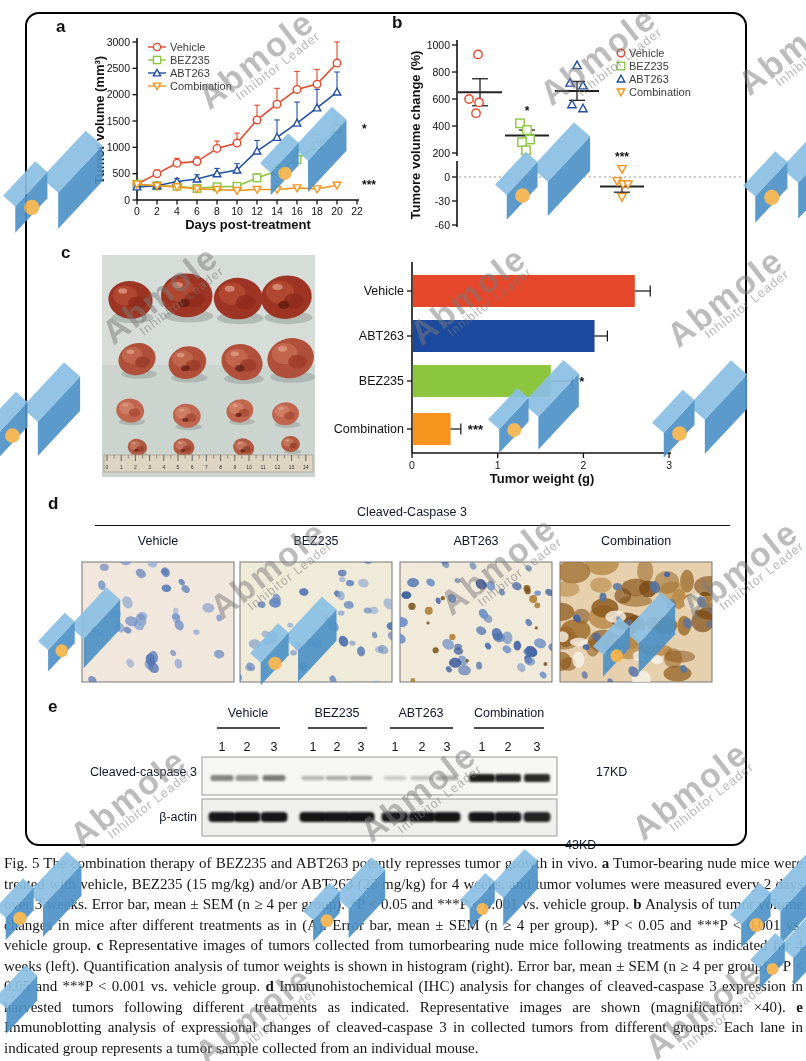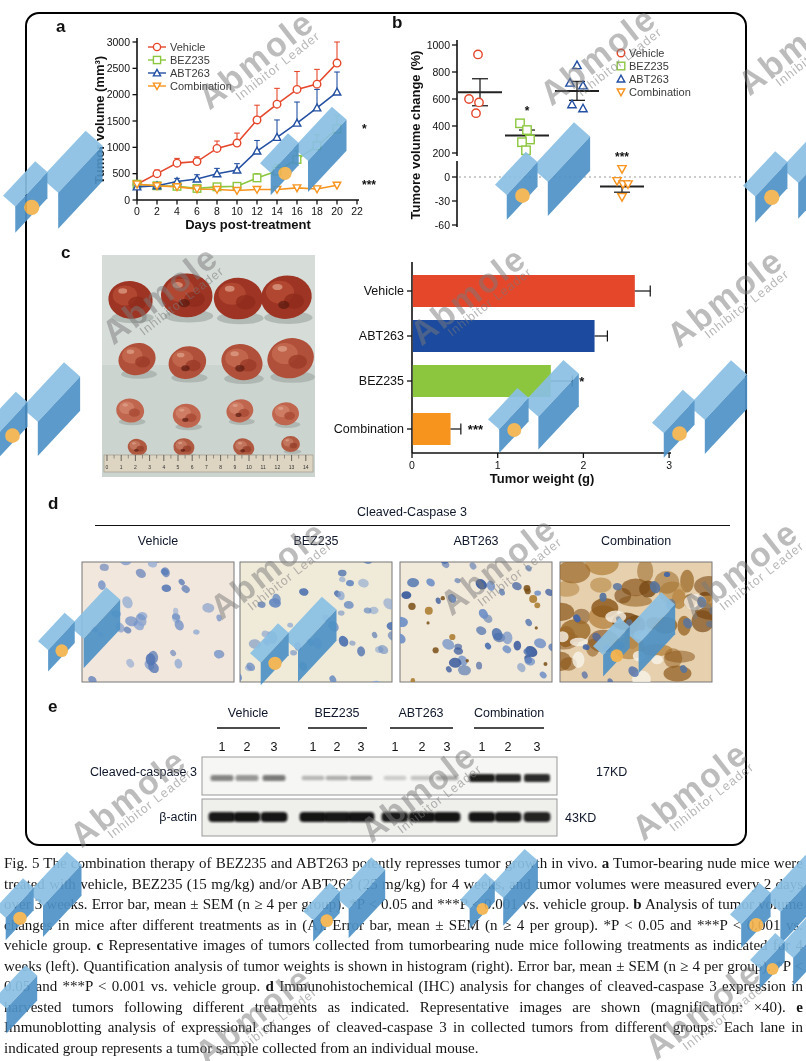--- a/index.html
+++ b/index.html
@@ -840,21 +840,21 @@
   <div class="hlabel center" style="left:416px;top:534px;width:120px;">ABT263</div>
   <div class="hlabel center" style="left:576px;top:534px;width:120px;">Combination</div>
 
   <div class="hlabel center" style="left:198px;top:706px;width:100px;">Vehicle</div>
   <div class="hlabel center" style="left:287px;top:706px;width:100px;">BEZ235</div>
   <div class="hlabel center" style="left:371px;top:706px;width:100px;">ABT263</div>
   <div class="hlabel center" style="left:459px;top:706px;width:100px;">Combination</div>
   <div class="hlabel right" style="left:60px;top:765px;width:137px;">Cleaved-caspase 3</div>
   <div class="hlabel right" style="left:60px;top:810px;width:137px;">β-actin</div>
   <div class="hlabel" style="left:596px;top:765px;">17KD</div>
-  <div class="hlabel" style="left:565px;top:811px;">43KD</div>
+  <div class="hlabel" style="left:565px;top:838px;">43KD</div>
 
   <div id="caption"><span>Fig. 5 The combination therapy of BEZ235 and ABT263 potently represses tumor growth in vivo. </span><b>a</b><span> Tumor-bearing nude mice were treated with vehicle, BEZ235 (15 mg/kg) and/or ABT263 (25 mg/kg) for 4 weeks, and tumor volumes were measured every 2 days over 3 weeks. Error bar, mean ± SEM (n ≥ 4 per group). *P &lt; 0.05 and ***P &lt; 0.001 vs. vehicle group. </span><b>b</b><span> Analysis of tumor volume changes in mice after different treatments as in (A). Error bar, mean ± SEM (n ≥ 4 per group). *P &lt; 0.05 and ***P &lt; 0.001 vs. vehicle group. </span><b>c</b><span> Representative images of tumors collected from tumorbearing nude mice following treatments as indicated for 4 weeks (left). Quantification analysis of tumor weights is shown in histogram (right). Error bar, mean ± SEM (n ≥ 4 per group). *P &lt; 0.05 and ***P &lt; 0.001 vs. vehicle group. </span><b>d</b><span> Immunohistochemical (IHC) analysis for changes of cleaved-caspase 3 expression in harvested tumors following different treatments as indicated. Representative images are shown (magnification: ×40). </span><b>e</b><span> Immunoblotting analysis of expressional changes of cleaved-caspase 3 in collected tumors from different groups. Each lane in indicated group represents a tumor sample collected from an individual mouse.</span></div>
   <div id="wm">
       <div class="wmt" style="left: 258px; top: 62px;">
         <span class="big">Abmole</span>
         <span class="sub">Inhibitor Leader</span>
       </div>
       <div class="wmt" style="left: 600px; top: 58px;">
         <span class="big">Abmole</span>
         <span class="sub">Inhibitor Leader</span>

